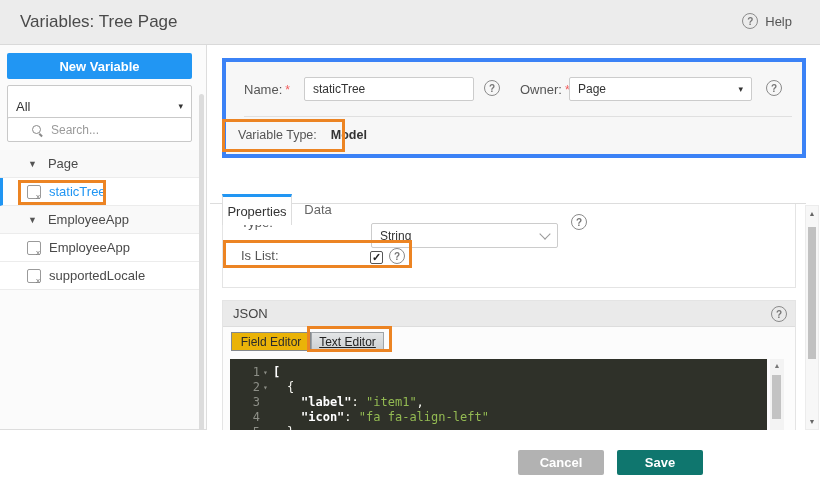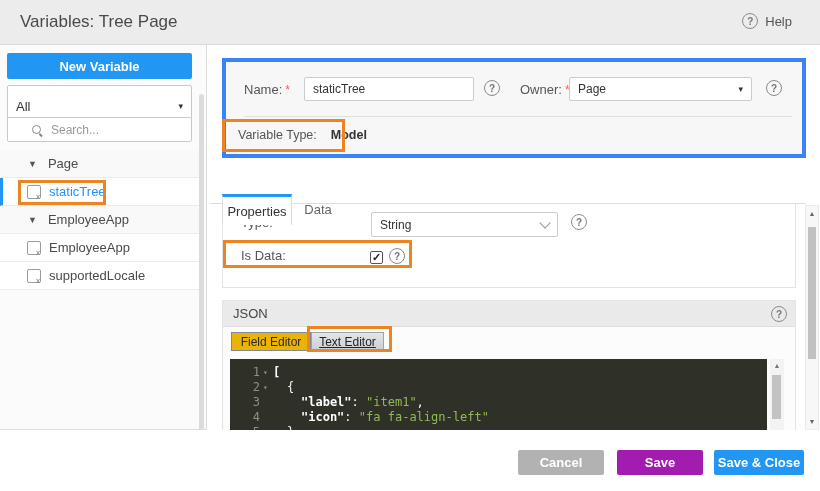--- a/index.html
+++ b/index.html
@@ -74,21 +74,21 @@
 
   
   .tab-underline{left:210px;top:203px;width:596px;height:1px;background:#ddd;}
   .tab{height:31px;display:flex;align-items:center;justify-content:center;font-size:13px;cursor:pointer;z-index:2;box-sizing:border-box;margin-top:21px;}
   .tab-properties{left:222px;top:173px;width:70px;background:#fff;border:1px solid #ddd;border-top:3px solid #2196F3;border-bottom:none;color:#333;}
   .tab-data{left:292px;top:173px;width:52px;color:#666;}
 
   
   .props-panel{left:222px;top:204px;width:574px;height:84px;background:#fff;border:1px solid #e4e4e4;border-top:none;box-sizing:border-box;z-index:1;}
   .type-label{left:18px;top:11px;}
-  .type-select{left:148px;top:8px;width:187px;height:25px;}
+  .type-select{left:148px;top:19px;width:187px;height:25px;}
   .chev{width:7px;height:7px;border-right:1.5px solid #999;border-bottom:1.5px solid #999;transform:rotate(45deg);margin-top:-4px;}
   .q-type{left:348px;top:10px;}
   .islist-label{left:18px;top:44px;}
   .checkbox{left:147px;top:47px;width:13px;height:13px;border:1.5px solid #555;border-radius:2px;background:#fff;
             display:flex;align-items:center;justify-content:center;box-sizing:border-box;cursor:pointer;}
   .checkbox span{font-size:11px;color:#222;font-weight:bold;line-height:1;}
   .q-islist{left:166px;top:44px;}
 
   
   .json-panel{left:222px;top:300px;width:574px;height:156px;background:#fcfcfc;border:1px solid #e4e4e4;box-sizing:border-box;z-index:1;}
@@ -117,21 +117,21 @@
   
   .main-scroll{left:805px;top:205px;width:14px;height:225px;background:#f7f7f7;border:1px solid #ececec;box-sizing:border-box;}
   .ms-up{left:0;top:4px;width:12px;text-align:center;font-size:7px;color:#666;}
   .ms-down{left:0;bottom:4px;width:12px;text-align:center;font-size:7px;color:#666;}
   .ms-thumb{left:2px;top:21px;width:8px;height:132px;background:#c1c1c1;}
 
   
   .footer{left:0;top:430px;width:820px;height:61px;background:#fff;z-index:8;}
   .fbtn{top:20px;height:25px;border-radius:2px;color:#fff;font-size:13px;font-weight:bold;display:flex;align-items:center;justify-content:center;cursor:pointer;}
   .btn-cancel{left:518px;width:86px;background:#b2b2b2;}
-  .btn-save{left:617px;width:86px;background:#a21caf;}
+  .btn-save{left:617px;width:86px;background:#0f766e;}
   .btn-saveclose{left:714px;width:90px;background:#2196F3;}
 </style>
 </head>
 <body>
 
 <div class="app">
 
   <div class="abs header">
     <div class="abs title">Variables: Tree Page</div>
     <div class="abs help">
@@ -215,21 +215,21 @@
 
   <div class="abs props-panel">
     <div class="abs type-label flabel"><span>Type:</span><span class="req">*</span></div>
     <div class="abs type-select fake-select">
       <span>String</span>
       <span class="spacer"></span>
       <span class="chev"></span>
     </div>
     <span class="abs qicon q-type">?</span>
 
-    <div class="abs islist-label flabel">Is Data:</div>
+    <div class="abs islist-label flabel">Is List:</div>
     <div class="abs checkbox">
       <span>✓</span>
     </div>
     <span class="abs qicon q-islist">?</span>
   </div>
 
   <div class="abs json-panel">
     <div class="abs json-header">
       <span class="json-title">JSON</span>
     </div>
@@ -283,16 +283,15 @@
   </div>
 
   <div class="abs hl hl-statictree"></div>
   <div class="abs hl hl-vartype"></div>
   <div class="abs hl hl-islist"></div>
   <div class="abs hl hl-texteditor"></div>
 
   <div class="abs footer">
     <div class="abs fbtn btn-cancel">Cancel</div>
     <div class="abs fbtn btn-save">Save</div>
-    <div class="abs fbtn btn-saveclose">Save &amp; Close</div>
   </div>
 
 </div>
 
 </body></html>

